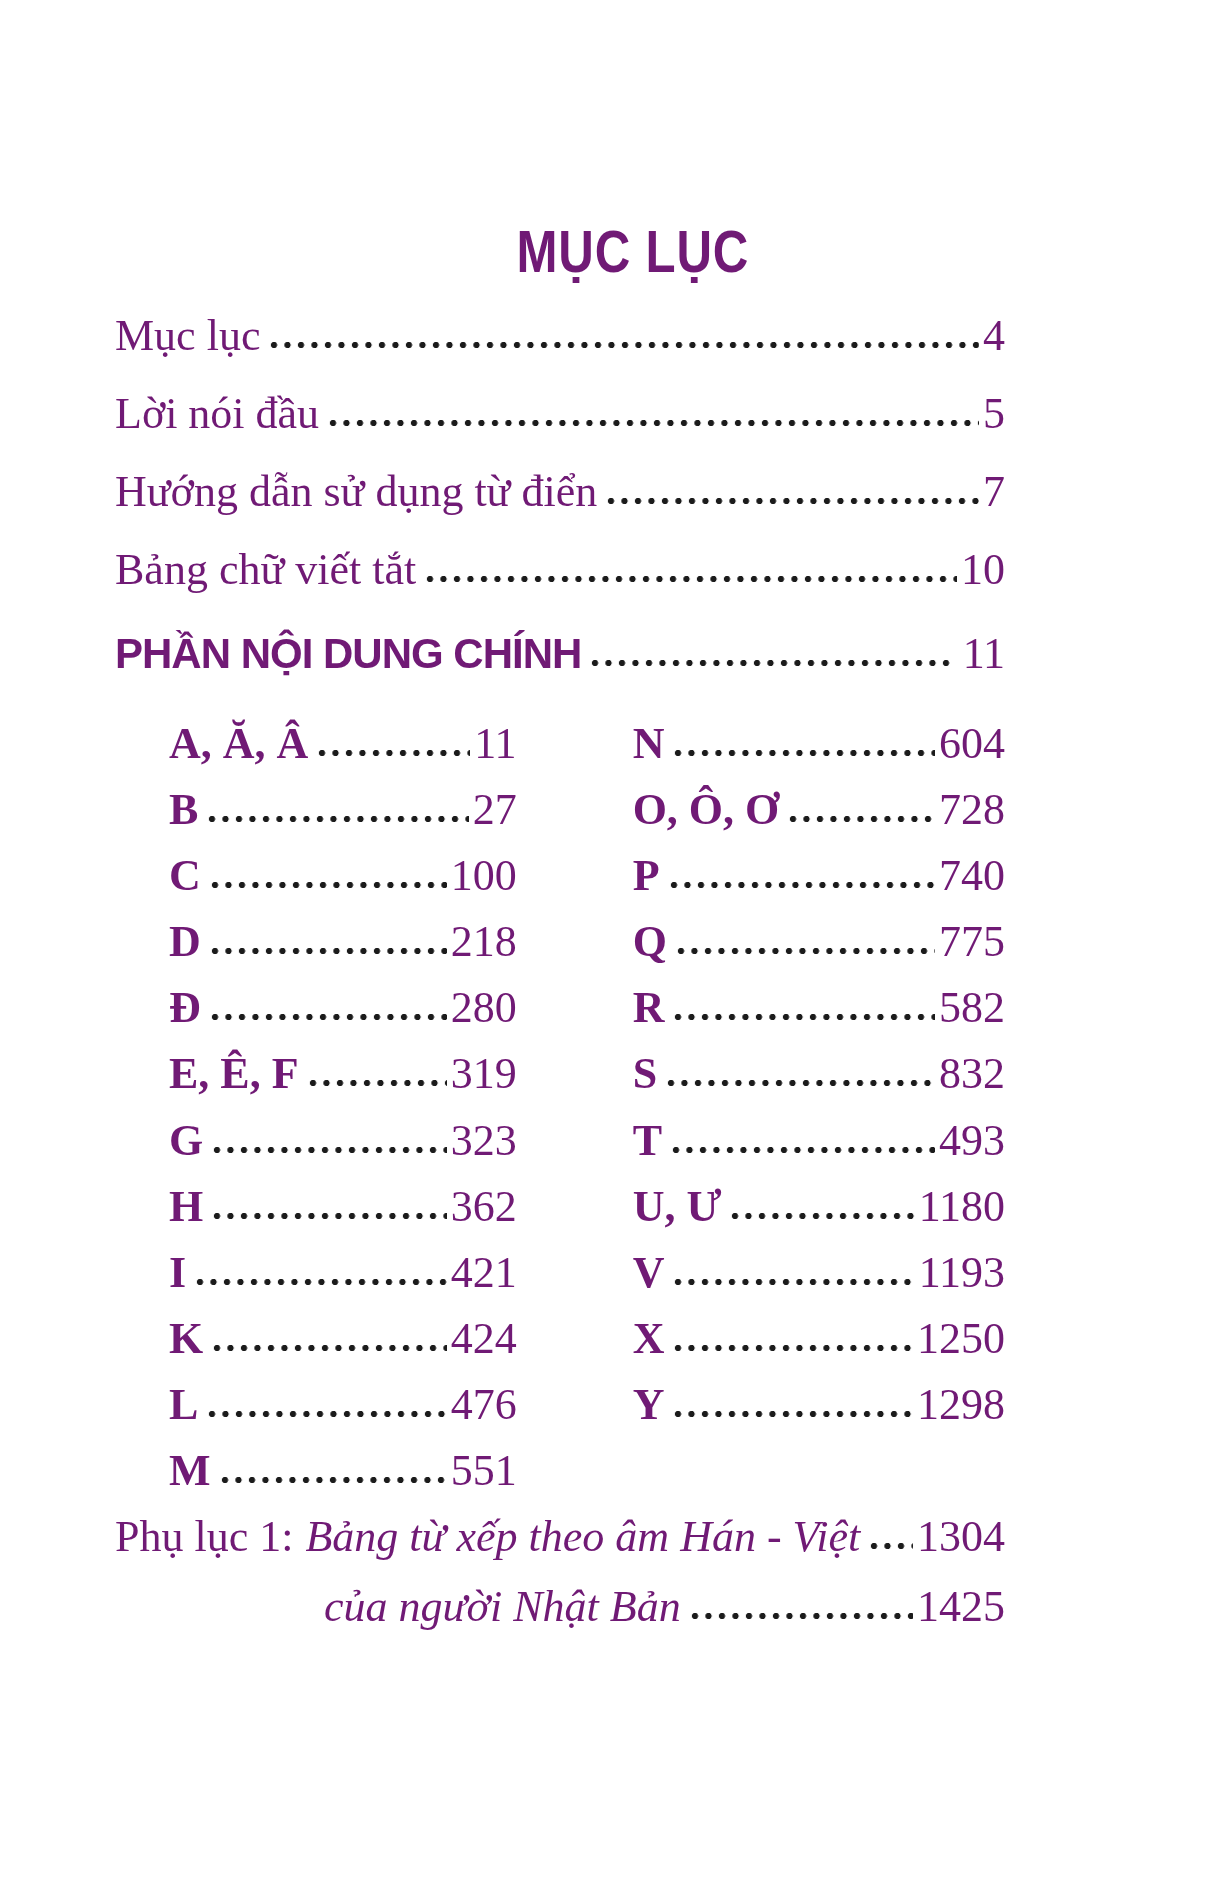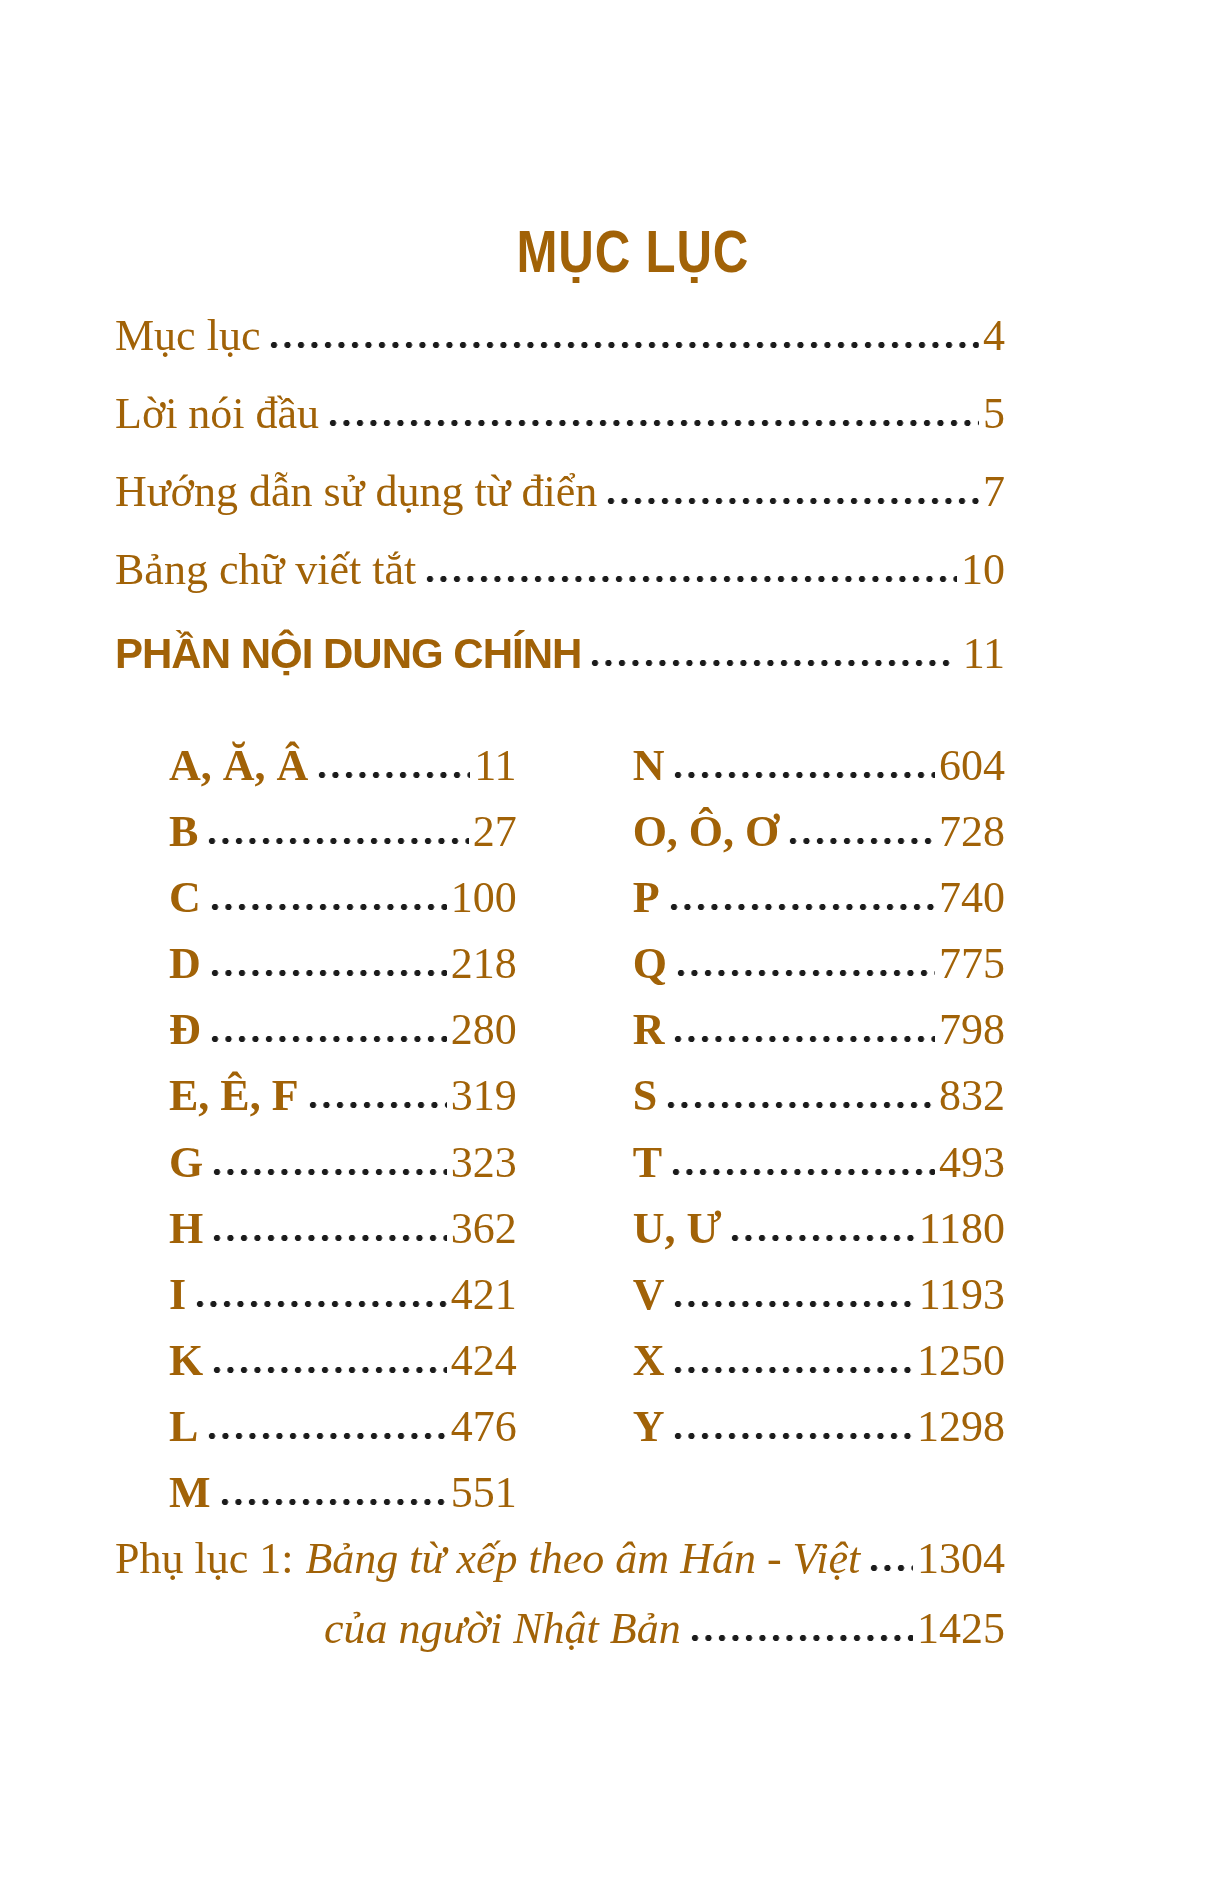--- a/index.html
+++ b/index.html
@@ -1,21 +1,21 @@
 <!DOCTYPE html>
 <html><head>
 <meta charset="utf-8">
 <style>
   html,body{margin:0;padding:0;background:#e8e8e8;}
   .page{
     position:relative;
     width:1205px;height:1878px;
     margin:0 auto;
     background:#ffffff;
-    color:#a16207;
+    color:#701a75;
     font-family:"Liberation Serif","DejaVu Serif",serif;
     overflow:hidden;
   }
   .title{
     margin:0;
     padding:222px 0 0 60px;
     text-align:center;
     font-family:"Liberation Sans","DejaVu Sans",sans-serif;
     font-weight:bold;
     font-size:60px;
@@ -65,21 +65,21 @@
     font-family:"Liberation Serif","DejaVu Serif",serif;
     font-weight:normal;
     letter-spacing:0;
     font-size:44px;
     margin-left:8px;
   }
   
   .letters{
     display:flex;
     margin-left:54px;
-    margin-top:28px;
+    margin-top:6px;
     gap:12px;
   }
   .col-left{width:351px;}
   .col-right{width:376px;margin-left:104px;}
   .letters .row{height:66.1px;}
   .letters .letter{font-weight:bold;}
   
   .appendices{}
   .appendices .row{height:70px;}
   .appendices .row.cont-row{height:56px;}
@@ -228,21 +228,21 @@
 
           <div class="row">
             <span class="letter">Q</span>
             <span class="dots"></span>
             <span class="page-num">775</span>
           </div>
 
           <div class="row">
             <span class="letter">R</span>
             <span class="dots"></span>
-            <span class="page-num">798</span>
+            <span class="page-num">582</span>
           </div>
 
           <div class="row">
             <span class="letter">S</span>
             <span class="dots"></span>
             <span class="page-num">832</span>
           </div>
 
           <div class="row">
             <span class="letter">T</span>

